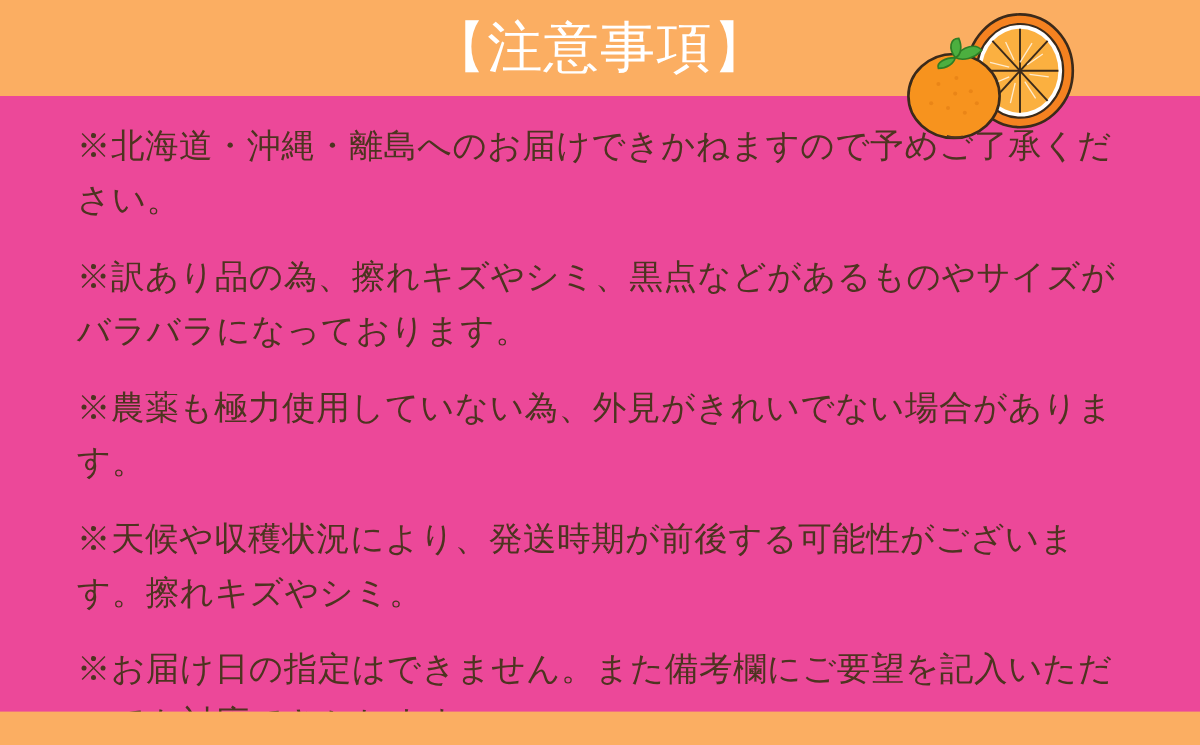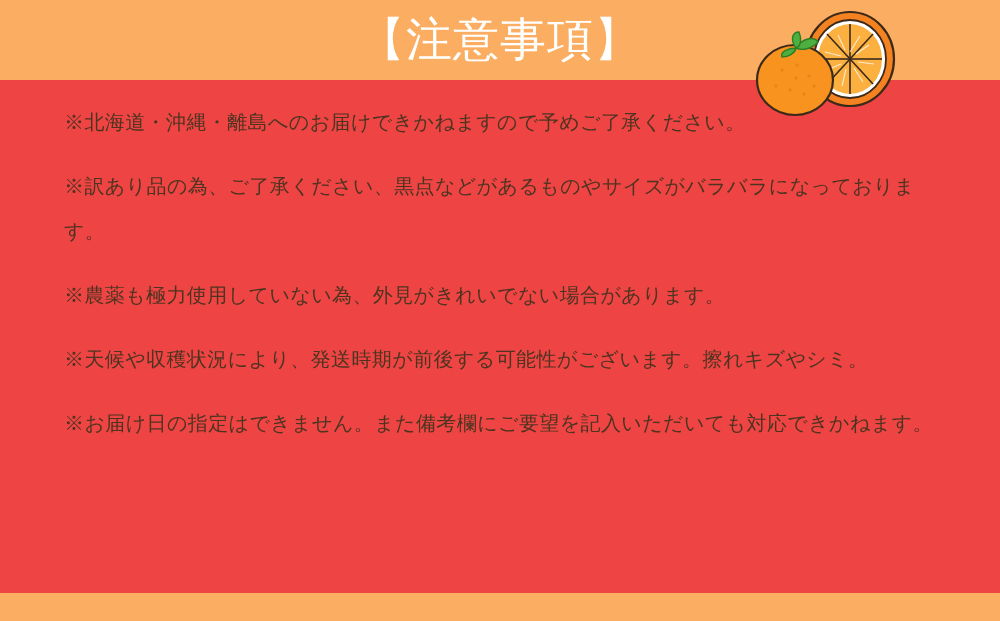--- a/index.html
+++ b/index.html
@@ -4,21 +4,21 @@
 <style>
   html, body {
     margin: 0;
     padding: 0;
     background: #ffffff;
   }
   #page {
     position: relative;
     width: 1000px;
     height: 621px;
-    background: #ef4444;
+    background: #ec4899;
     overflow: hidden;
     font-family: "Liberation Serif", "DejaVu Serif", serif;
   }
 
   
   .header-band {
     position: absolute;
     left: 0;
     top: 0;
     width: 1000px;
@@ -58,21 +58,21 @@
 
   
   .notes {
     position: absolute;
     left: 64px;
     top: 100px;
     width: 880px;
   }
   .note-item {
     color: #4d3420;
-    font-size: 20px;
+    font-size: 28px;
     line-height: 45px;
     margin: 0 0 19px 0;
     letter-spacing: 0.4px;
     text-indent: 0;
   }
   .note-item:last-child { margin-bottom: 0; }
 
   
   .footer-band {
     position: absolute;
@@ -144,21 +144,21 @@
           <path d="M44 46 C50 36, 62 34, 66 40 C60 47, 50 49, 44 46 Z" fill="#4caf3f" stroke="#2e7d25" stroke-width="1.4"></path>
           <path d="M44 46 C38 38, 40 30, 47 30 C50 37, 49 44, 44 46 Z" fill="#4caf3f" stroke="#2e7d25" stroke-width="1.4"></path>
           <path d="M44 46 C36 46, 28 50, 30 55 C37 55, 43 51, 44 46 Z" fill="#4caf3f" stroke="#2e7d25" stroke-width="1.4"></path>
         </g>
       </g>
     </svg>
   </div>
 
   <div class="notes">
     <p class="note-item">※北海道・沖縄・離島へのお届けできかねますので予めご了承ください。</p>
-    <p class="note-item">※訳あり品の為、ご了承ください、黒点などがあるものやサイズがバラバラになっております。</p>
+    <p class="note-item">※訳あり品の為、擦れキズやシミ、黒点などがあるものやサイズがバラバラになっております。</p>
     <p class="note-item">※農薬も極力使用していない為、外見がきれいでない場合があります。</p>
     <p class="note-item">※天候や収穫状況により、発送時期が前後する可能性がございます。擦れキズやシミ。</p>
     <p class="note-item">※お届け日の指定はできません。また備考欄にご要望を記入いただいても対応できかねます。</p>
 
   </div>
 
   <div class="footer-band"></div>
 
 </div>
 

